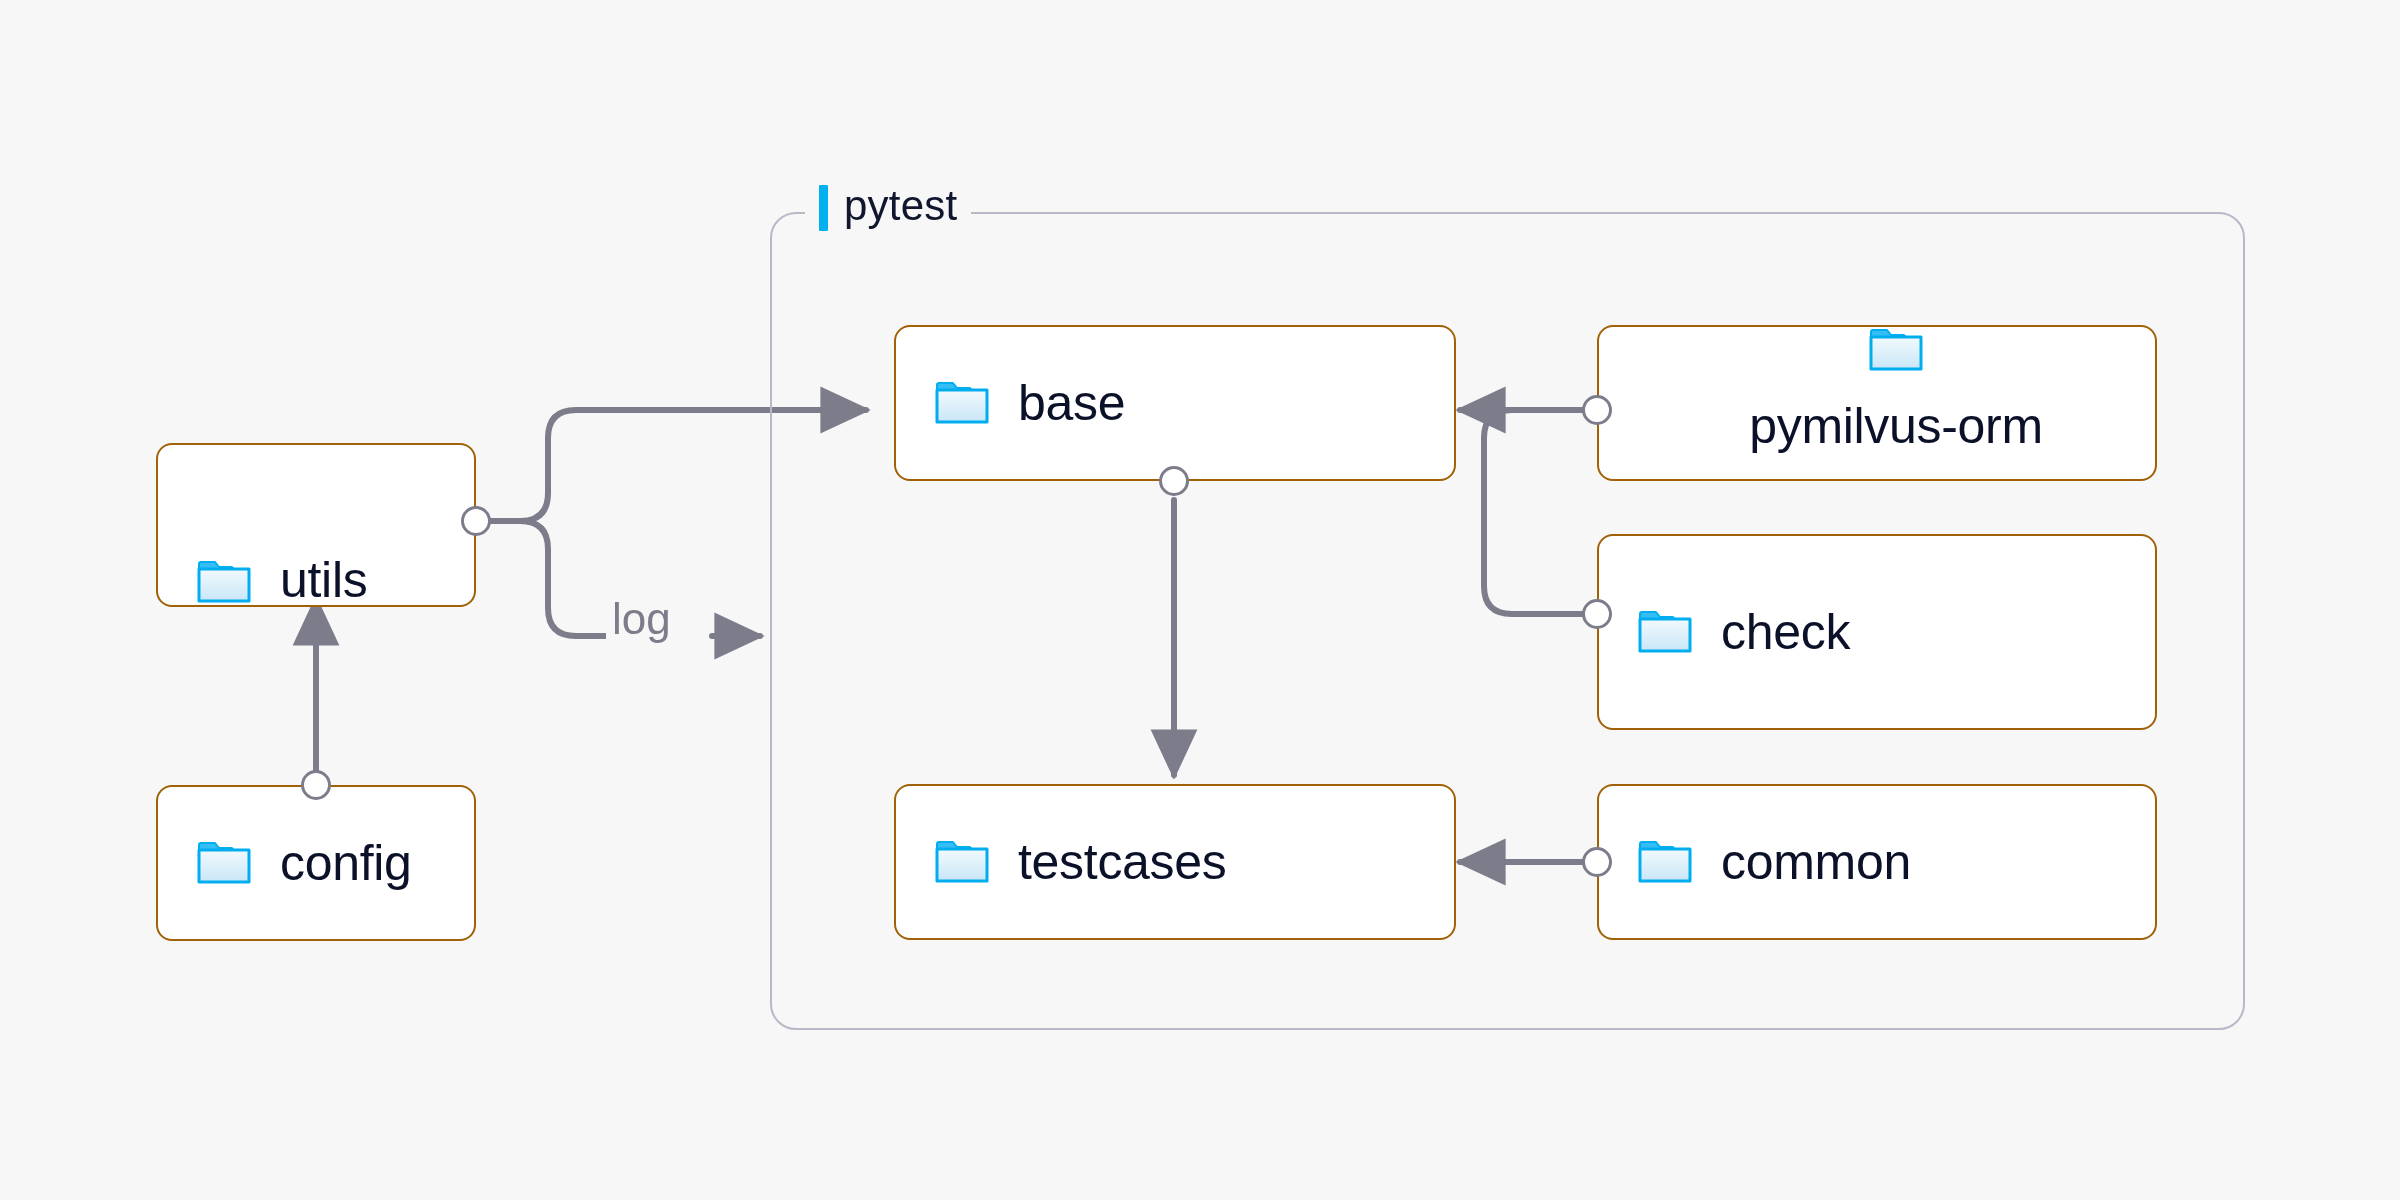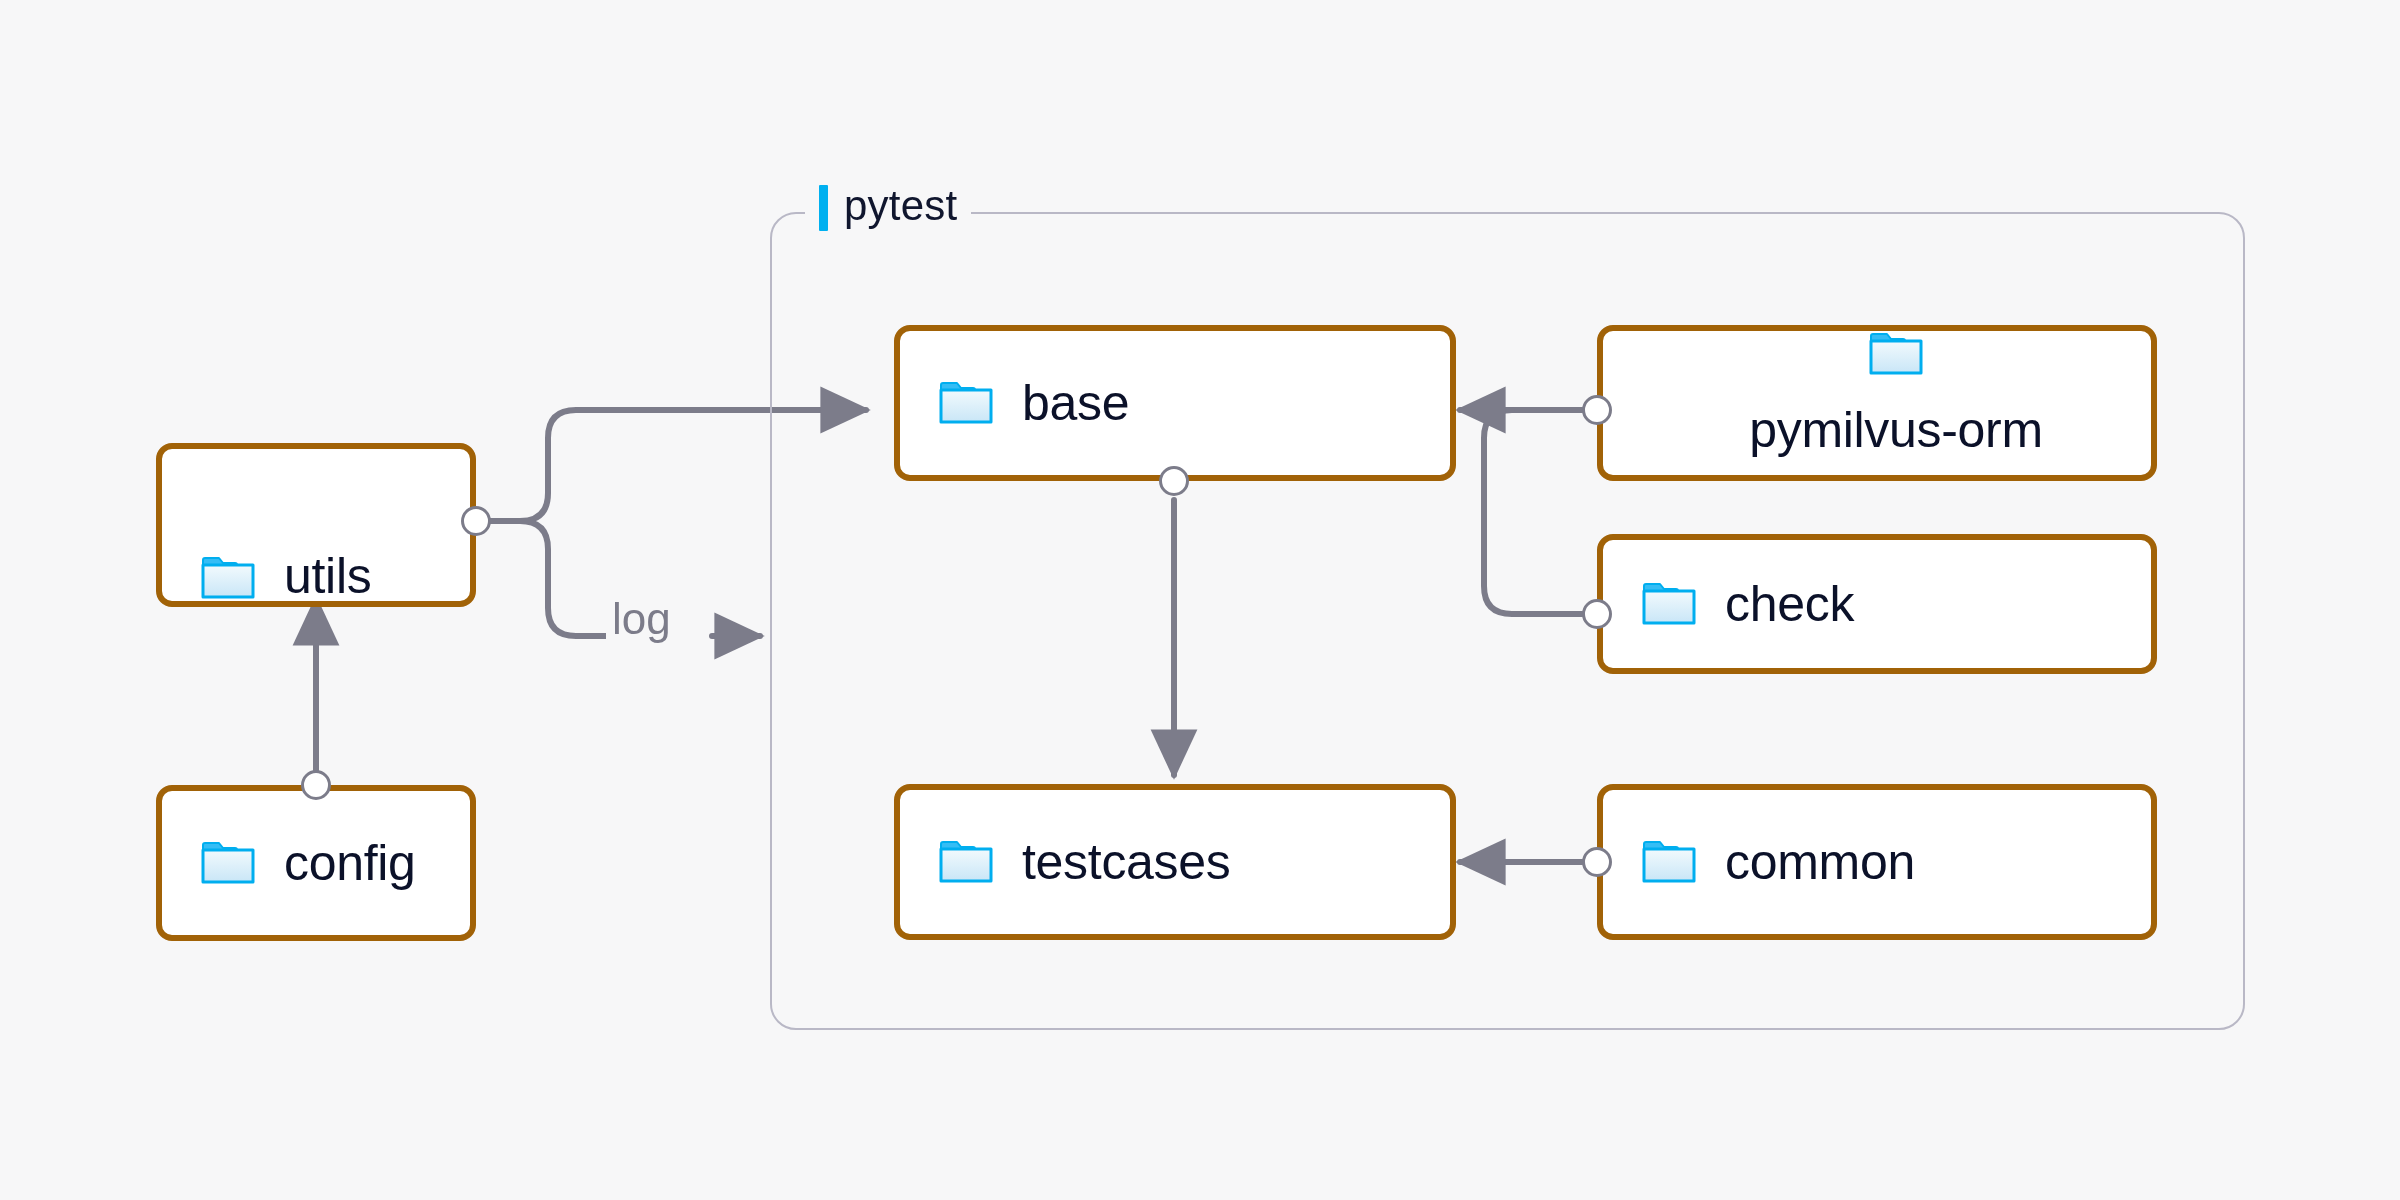--- a/index.html
+++ b/index.html
@@ -41,21 +41,21 @@
     letter-spacing:.2px;
     white-space:nowrap;
     line-height:1;
   }
 
   
   .node{
     position:absolute;
     box-sizing:border-box;
     background:#ffffff;
-    border:6px solid #a16207;
+    border:2px solid #a16207;
     border-radius:16px;
     display:flex;align-items:center;
     padding-left:38px;
     gap:28px;
   }
   .node .label{
     font-size:50px;
     color:#0b1129;
     letter-spacing:-.3px;
     white-space:nowrap;
@@ -165,21 +165,21 @@
 
   <div class="node" style="left:1597px; top:325px; width:560px; height:156px;flex-direction:column;">
     <svg class="folder" viewBox="0 0 56 46">
       <path d="M3,9 L3,5 Q3,3 5,3 L19,3 L23,8 L35,8 Q37,8 37,10 L37,13 L3,13 Z" fill="#35bdf5" stroke="#00aeef" stroke-width="2" stroke-linejoin="round"></path>
       <path d="M3,10 L53,10 L53,42 L3,42 Z" fill="url(#folderGrad)" stroke="#00aeef" stroke-width="3" stroke-linejoin="round"></path>
     </svg>
     <span class="label">pymilvus-orm</span>
   </div>
   <div class="port" style="left:1582px; top:395px;"></div>
 
-  <div class="node" style="left:1597px; top:534px; width:560px; height:140px;">
+  <div class="node" style="left:1597px; top:534px; width:560px; height:196px;">
     <svg class="folder" viewBox="0 0 56 46">
       <path d="M3,9 L3,5 Q3,3 5,3 L19,3 L23,8 L35,8 Q37,8 37,10 L37,13 L3,13 Z" fill="#35bdf5" stroke="#00aeef" stroke-width="2" stroke-linejoin="round"></path>
       <path d="M3,10 L53,10 L53,42 L3,42 Z" fill="url(#folderGrad)" stroke="#00aeef" stroke-width="3" stroke-linejoin="round"></path>
     </svg>
     <span class="label">check</span>
   </div>
   <div class="port" style="left:1582px; top:599px;"></div>
 
   <div class="node" style="left:1597px; top:784px; width:560px; height:156px;">
     <svg class="folder" viewBox="0 0 56 46">

